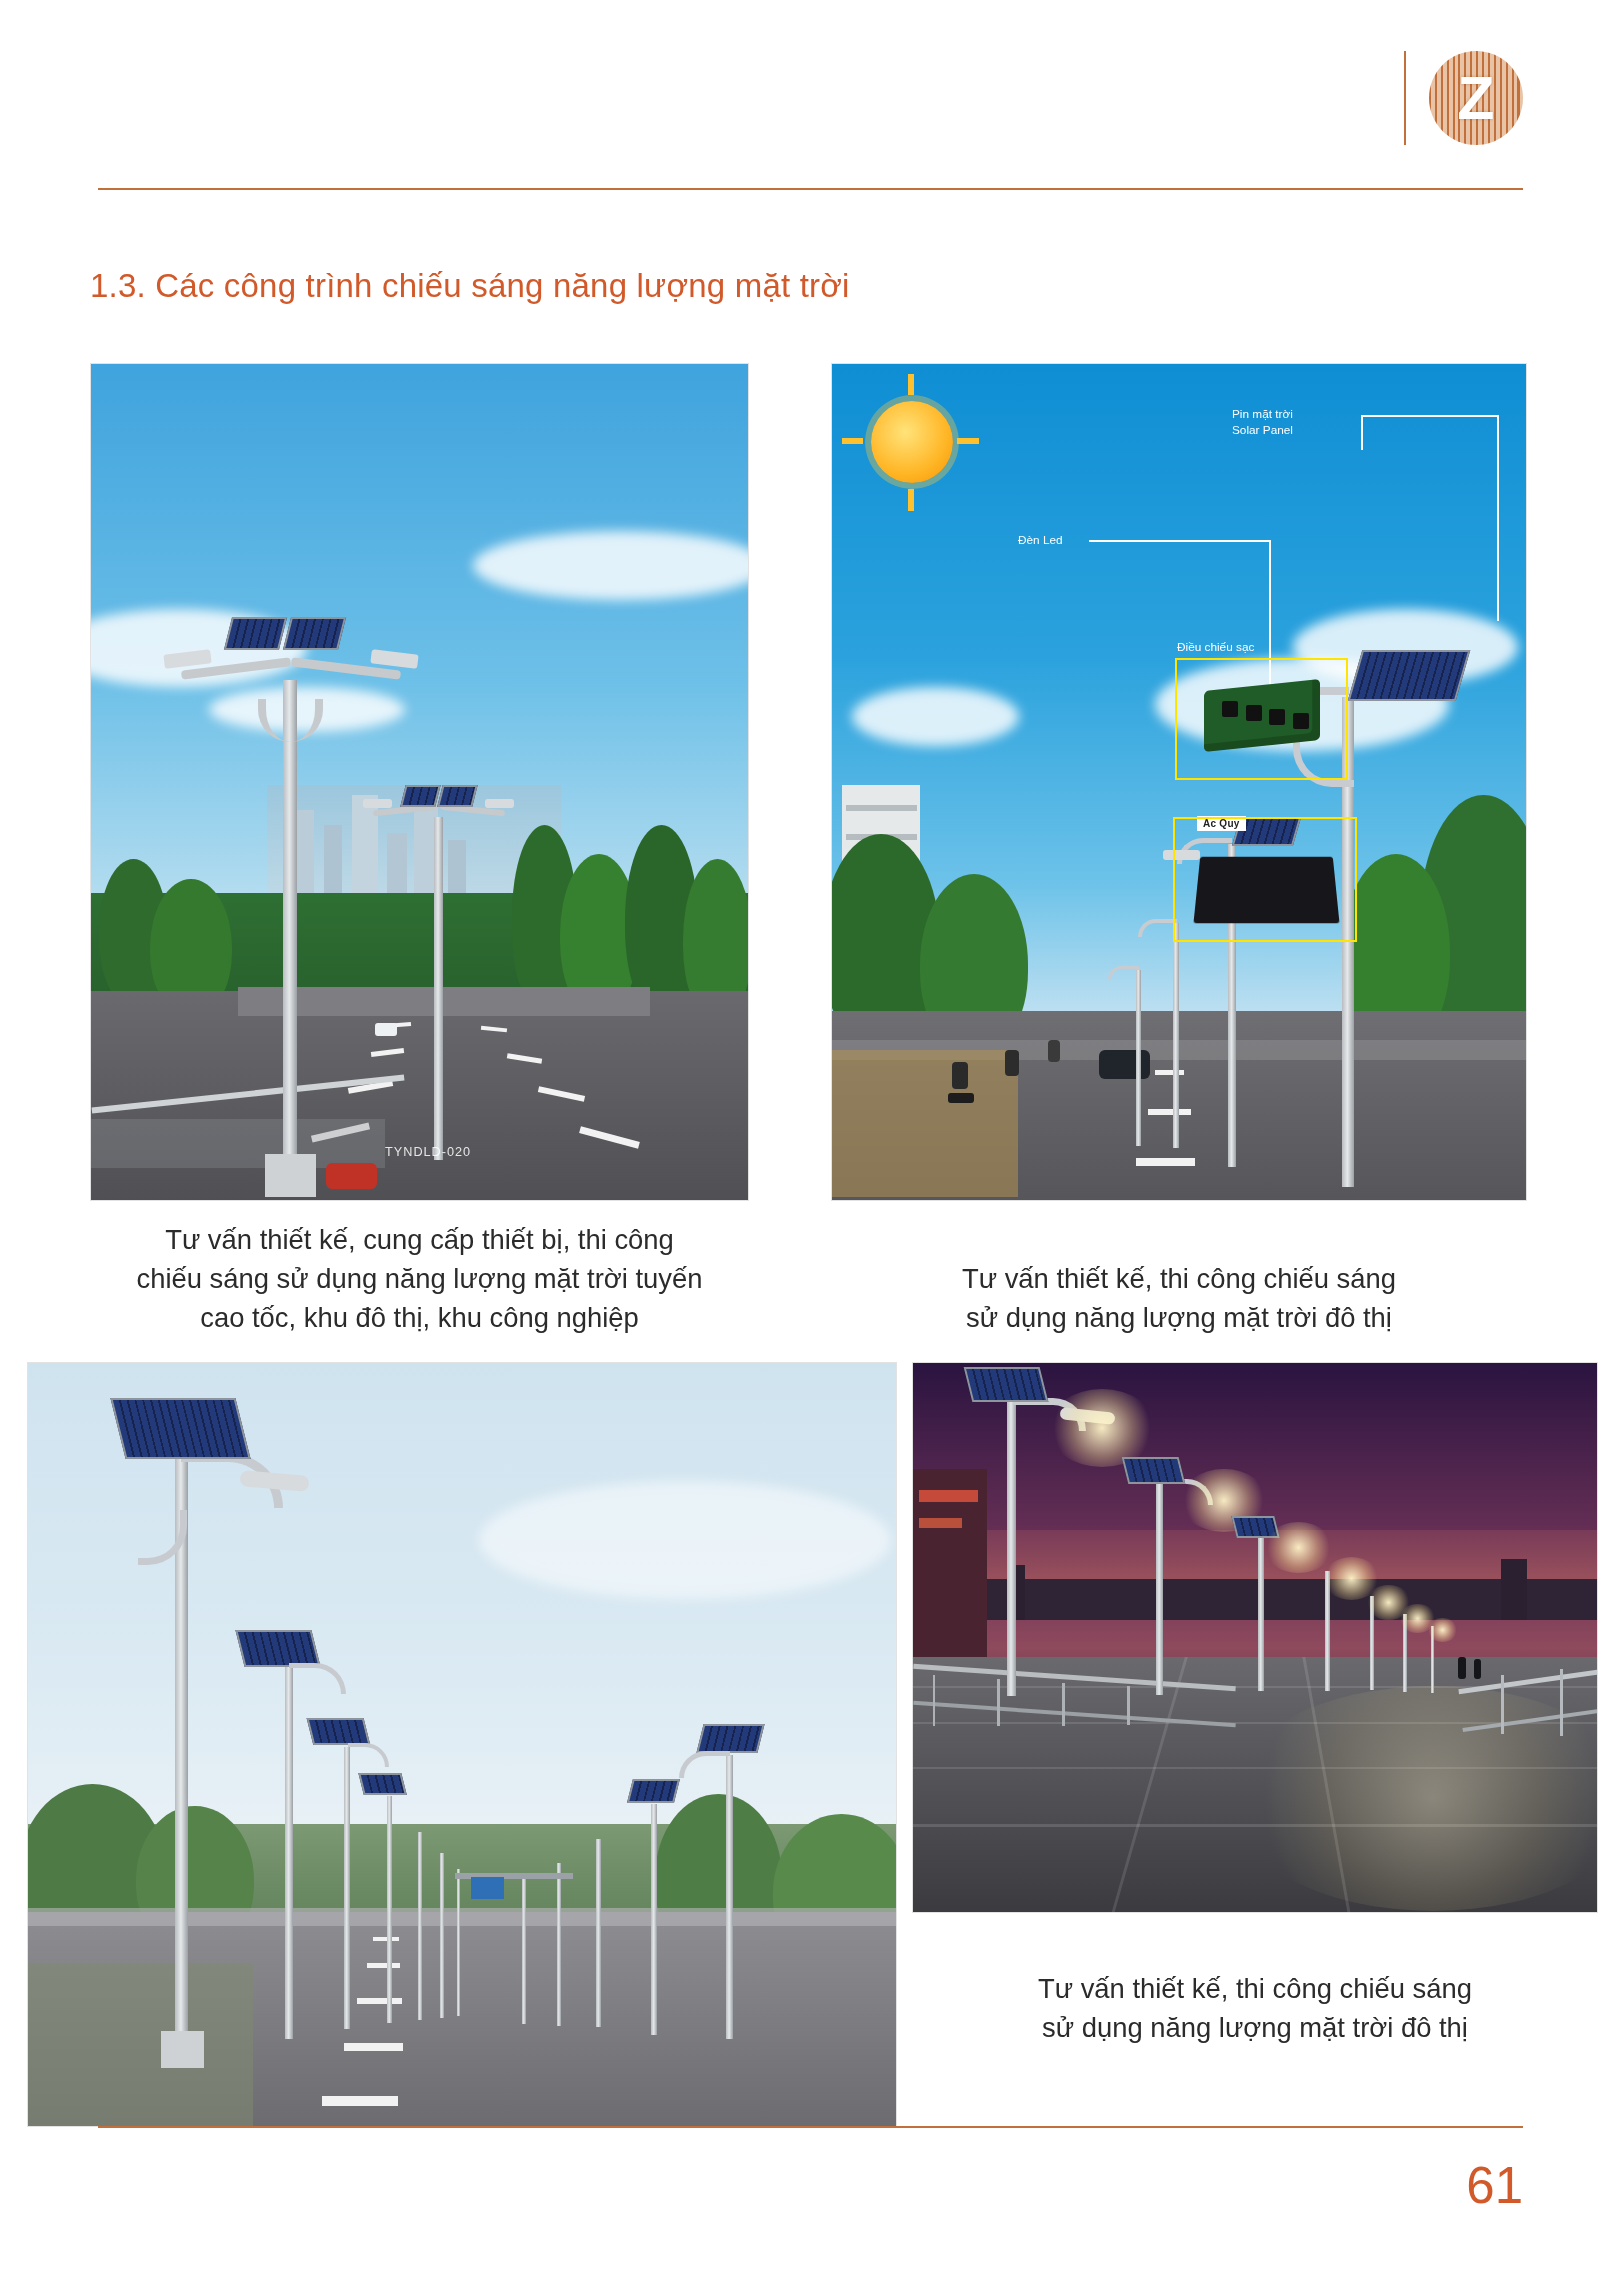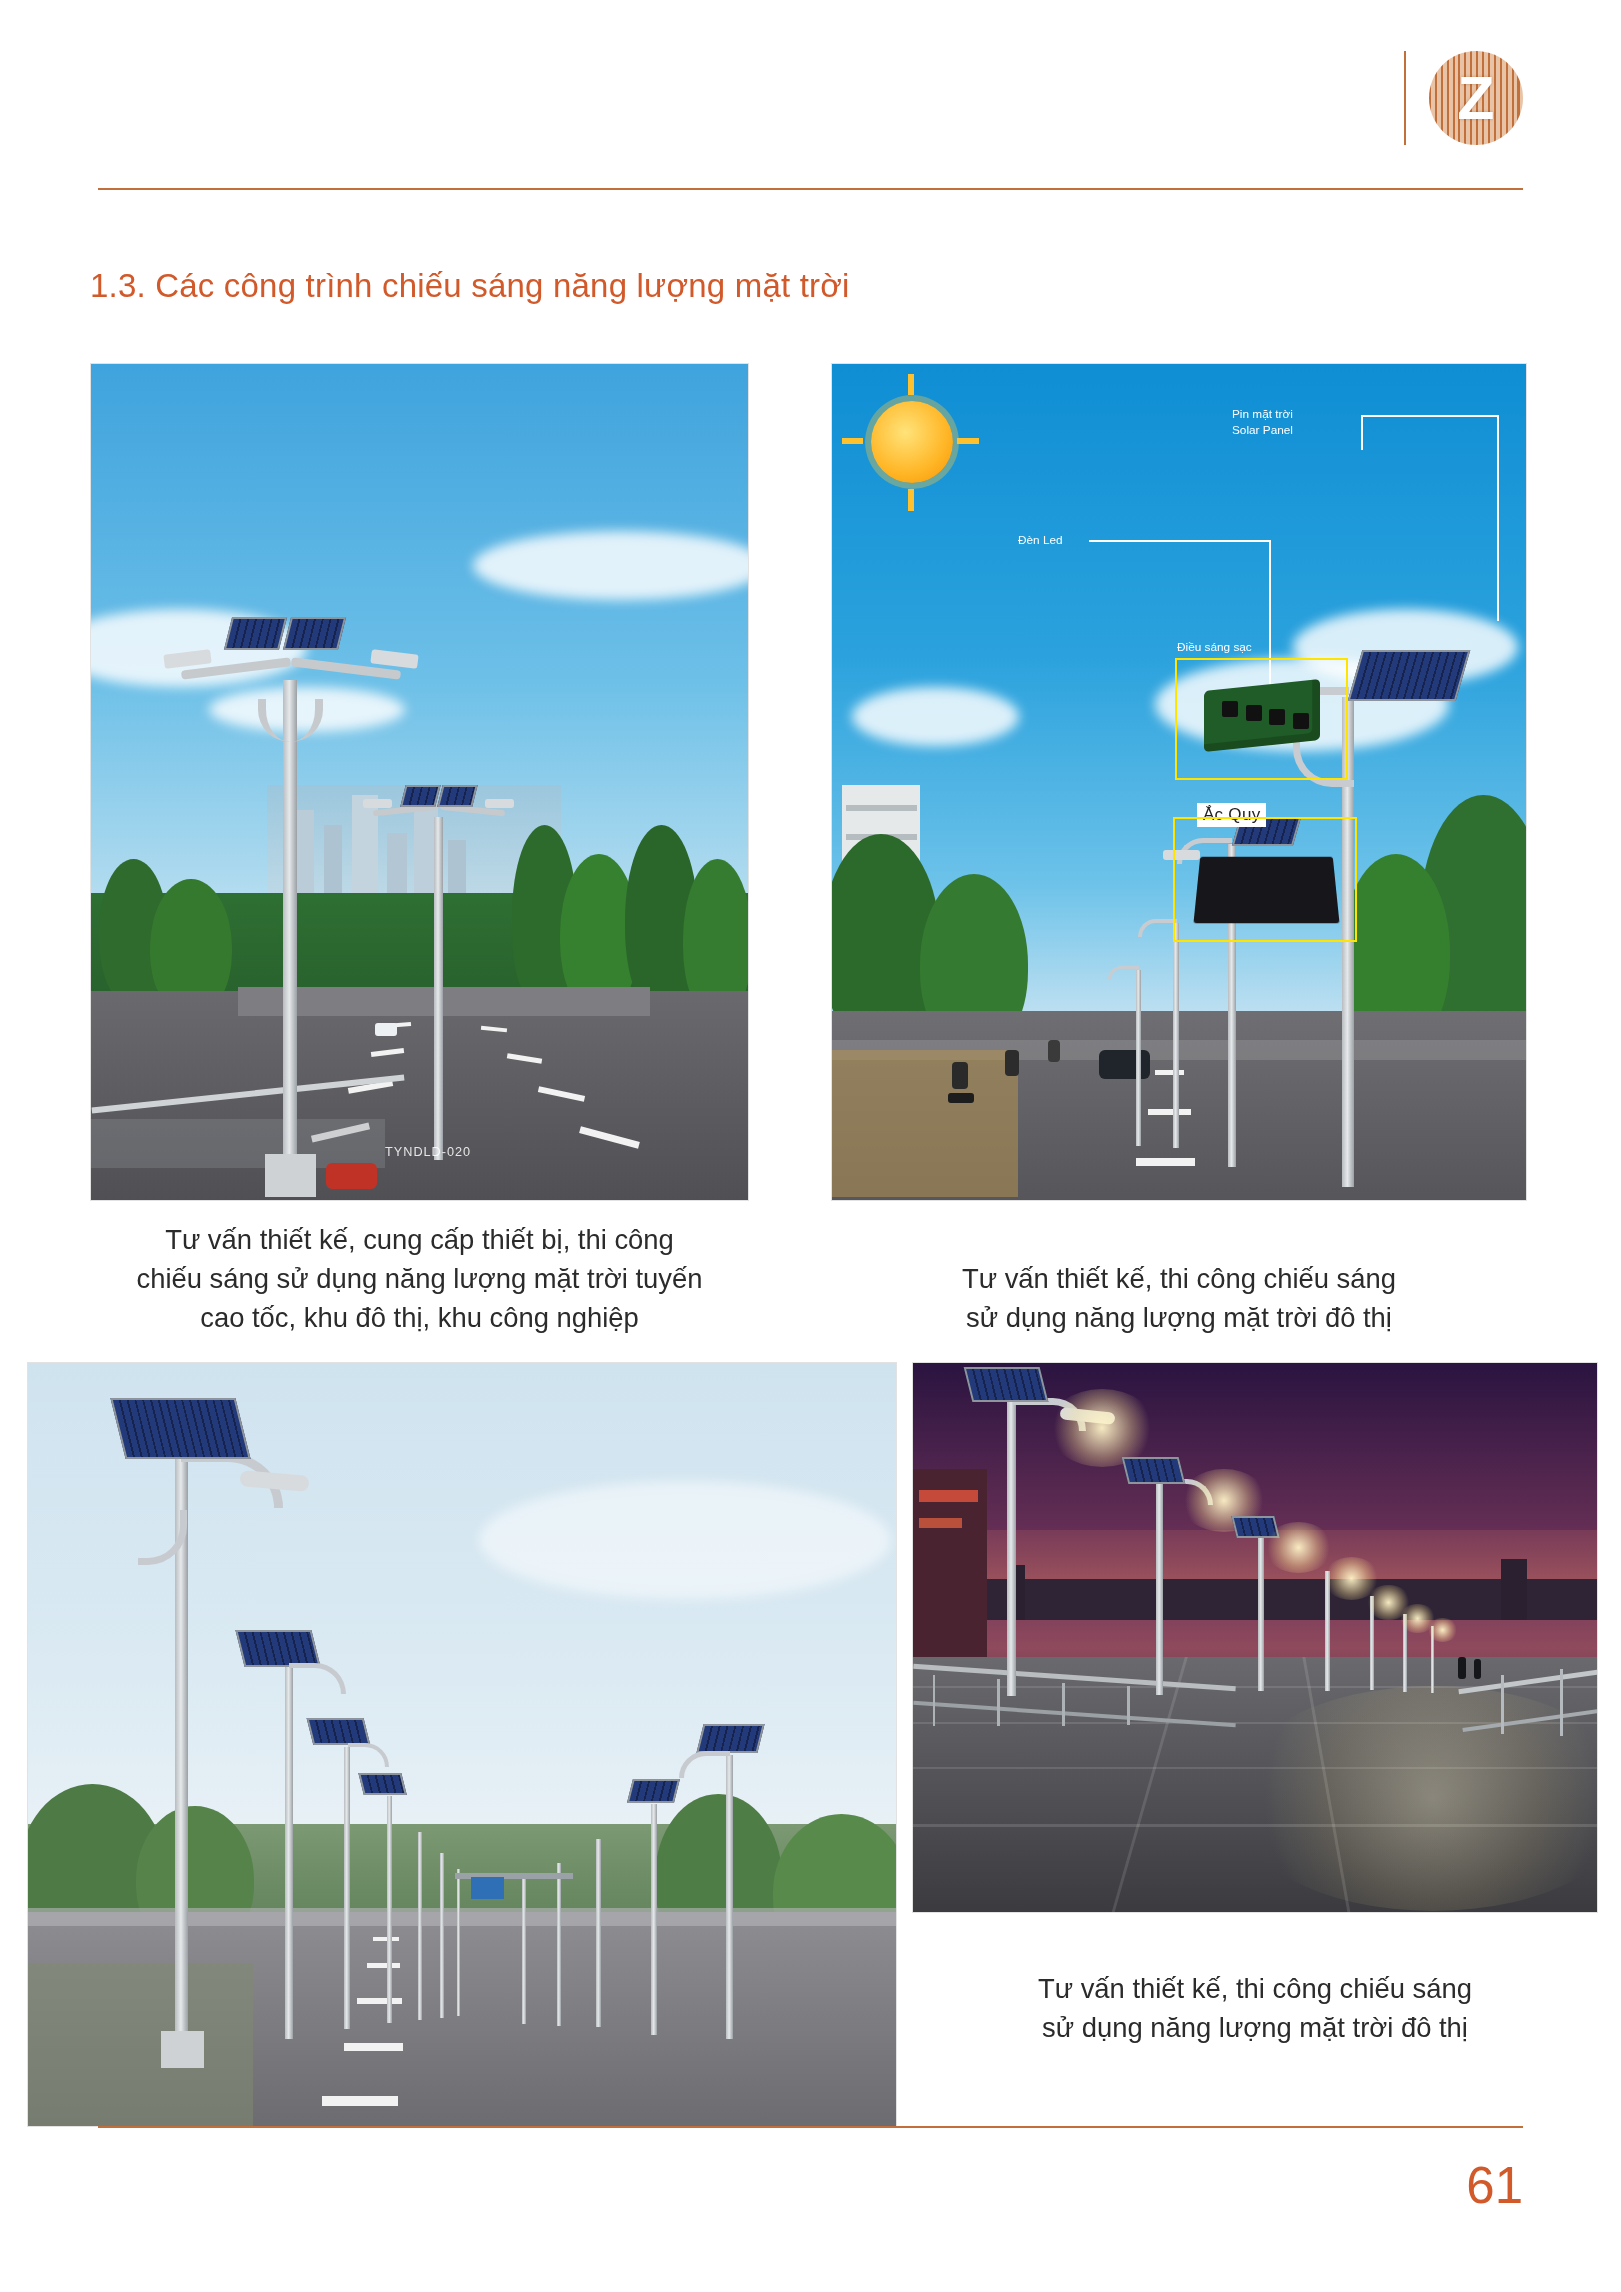--- a/index.html
+++ b/index.html
@@ -378,29 +378,29 @@
       <div class="diagram-text" style="left:400px; top:43px; line-height:1.35; white-space:pre-line;">Pin mặt trời
 Solar Panel</div>
       <div class="leader" style="left:529px; top:51px; width:137px; height:2px;"></div>
       <div class="leader" style="left:529px; top:51px; width:2px; height:35px;"></div>
       <div class="leader" style="left:665px; top:51px; width:2px; height:206px;"></div>
 
       <div class="diagram-text" style="left:186px; top:169px;">Đèn Led</div>
       <div class="leader" style="left:257px; top:176px; width:182px; height:2px;"></div>
       <div class="leader" style="left:437px; top:176px; width:2px; height:169px;"></div>
 
-      <div class="diagram-text" style="left:345px; top:276px;">Điều sáng sạc</div>
+      <div class="diagram-text" style="left:345px; top:276px;">Điều chiếu sạc</div>
       <div class="callout-box" style="left:343px; top:294px; width:173px; height:122px;"></div>
       <div style="position:absolute;left:372px;top:321px;width:116px;height:61px;background:#1f5c27;border-radius:4.9px;transform:skewY(-6deg);box-shadow:inset -7.8px -7.8px 0 rgba(0,0,0,.18);"></div>
       <div style="position:absolute;left:390px;top:337px;width:15.7px;height:15.7px;background:#111;border-radius:2px;"></div>
       <div style="position:absolute;left:414px;top:341px;width:15.7px;height:15.7px;background:#111;border-radius:2px;"></div>
       <div style="position:absolute;left:437px;top:345px;width:15.7px;height:15.7px;background:#111;border-radius:2px;"></div>
       <div style="position:absolute;left:461px;top:349px;width:15.7px;height:15.7px;background:#111;border-radius:2px;"></div>
 
-      <div class="callout-label" style="left:365px; top:439px; font-weight:400; font-size:17px; letter-spacing:0.3px;">Ắc Quy</div>
+      <div class="callout-label" style="left:365px; top:452px; font-weight:700; font-size:10px; letter-spacing:0.3px;">Ắc Quy</div>
       <div class="callout-box" style="left:341px; top:453px; width:184px; height:125px;"></div>
       <div style="position:absolute;left:365px;top:490px;width:139px;height:69px;background:#17171b;transform:perspective(196px) rotateX(16deg);border-radius:2.9px;"></div>
     </div>
     <div class="caption">Tư vấn thiết kế, thi công chiếu sáng
 sử dụng năng lượng mặt trời đô thị</div>
   </div>
 
   <div class="fig fig3">
     <div class="photo">
 

